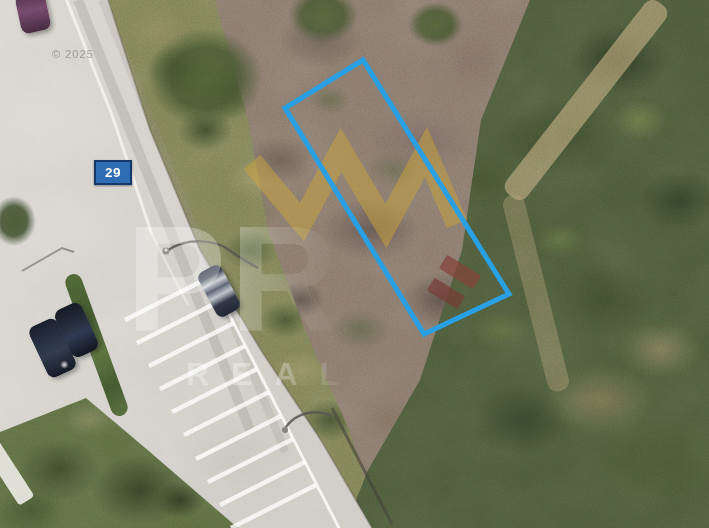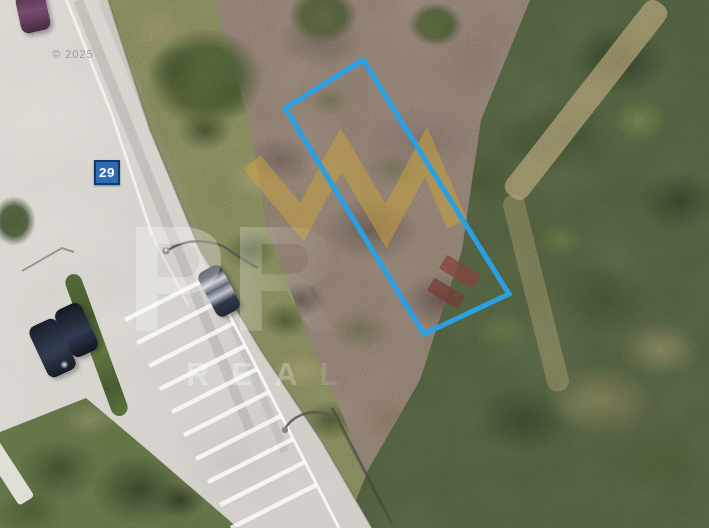--- a/index.html
+++ b/index.html
@@ -109,21 +109,21 @@
     background:linear-gradient(to bottom,#10151f,#1f2736 42%,#28314a 58%,#0d111a);}
   .car-driving{left:206px;top:266px;width:26px;height:50px;transform:rotate(-28deg);border-radius:7px;
     background:linear-gradient(to bottom,#23283a 0%,#3a4152 16%,#c7ccd2 30%,#555d6e 44%,#b9bec6 58%,#2c3242 74%,#1d2230 100%);}
 
   
   svg.full{position:absolute;inset:0;width:709px;height:528px;}
   .grain1{mix-blend-mode:overlay;opacity:.28;}
   .grain2{mix-blend-mode:soft-light;opacity:.35;}
 
   .badge{
-    left:94px;top:160px;width:26px;height:25px;box-sizing:border-box;
+    left:94px;top:160px;width:38px;height:25px;box-sizing:border-box;
     background:var(--badge-bg,#2e6cb4);border:2px solid var(--badge-border,#14386b);
     color:#fff;font-size:13.5px;font-weight:bold;display:flex;align-items:center;justify-content:center;
     box-shadow:0 1px 2px rgba(0,0,0,.4);letter-spacing:.5px;
   }
   .wm-big{
     left:126px;top:203px;font-size:150px;font-weight:700;line-height:1;letter-spacing:4px;
     color:rgba(255,255,255,.30);white-space:nowrap;
     -webkit-mask-image:linear-gradient(90deg,#000 45%,rgba(0,0,0,.45) 72%,transparent 100%);
             mask-image:linear-gradient(90deg,#000 45%,rgba(0,0,0,.45) 72%,transparent 100%);
   }

